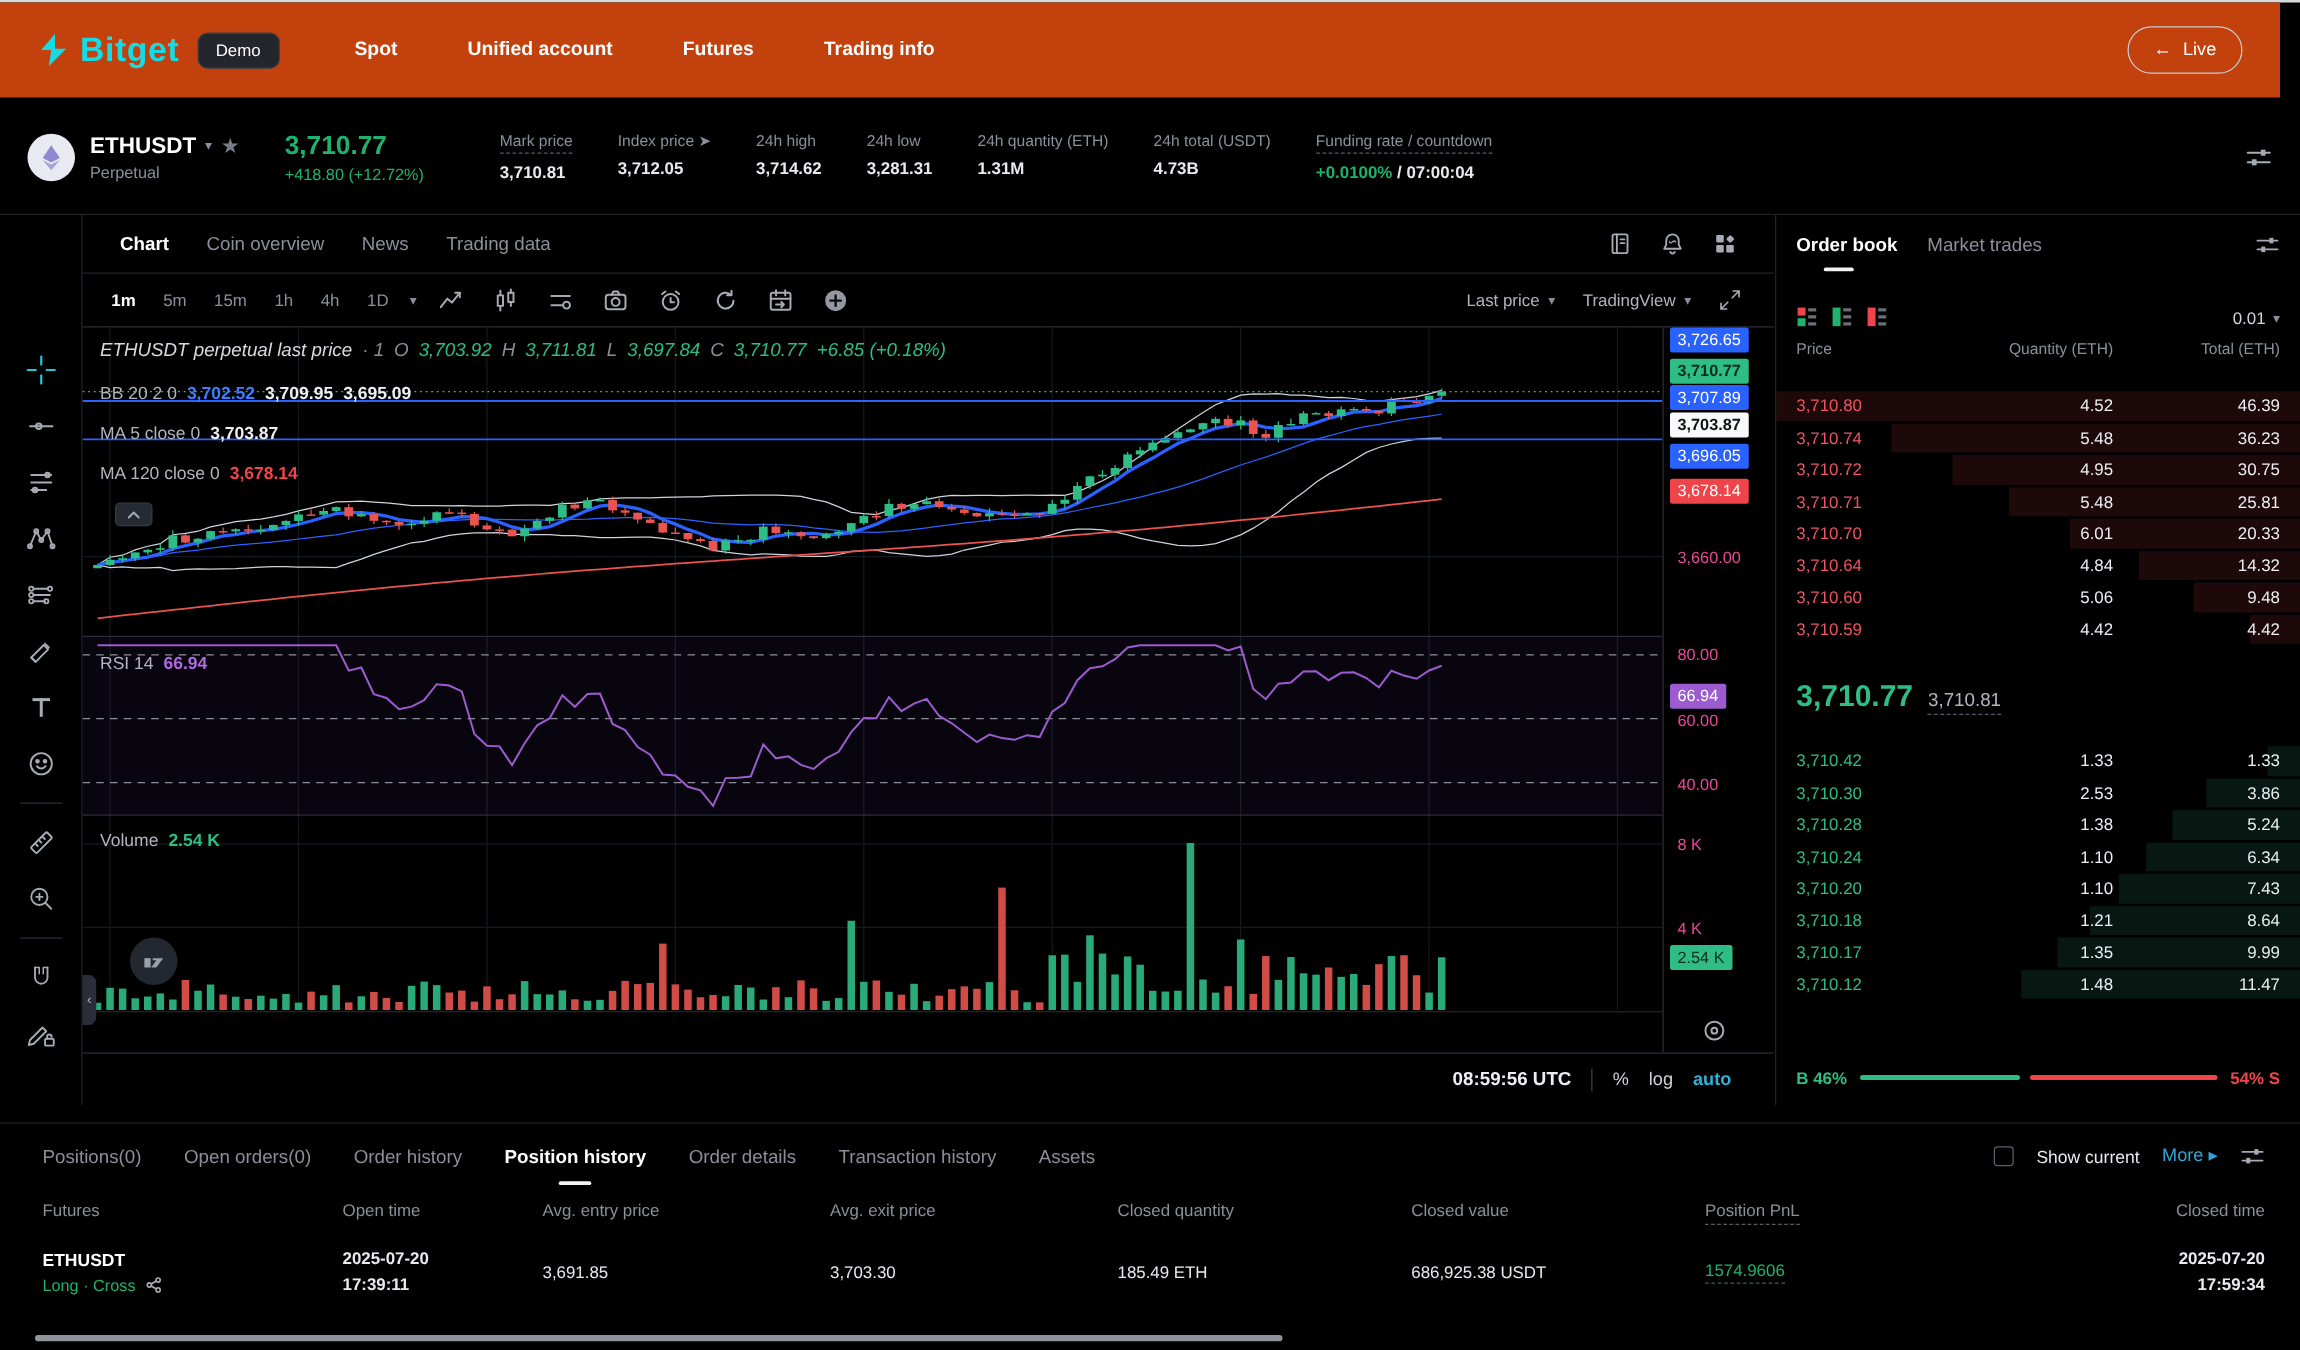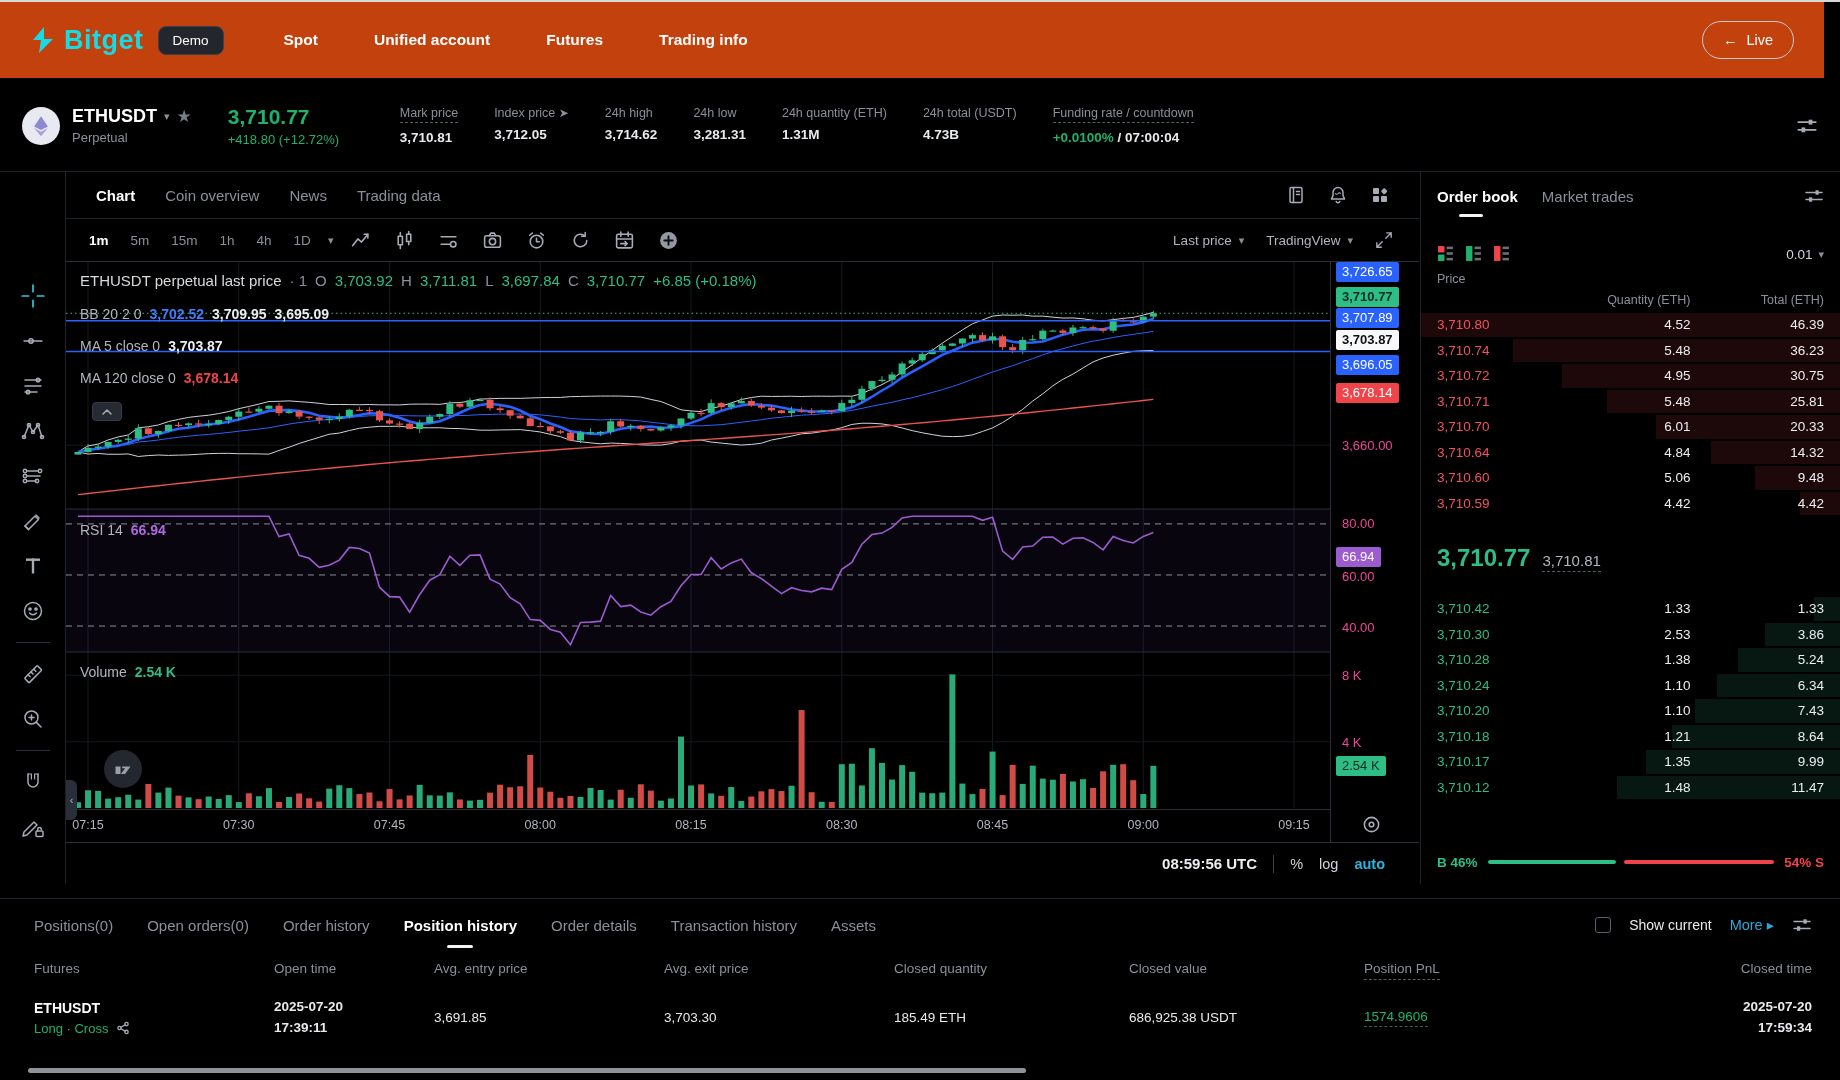--- a/index.html
+++ b/index.html
@@ -65,21 +65,21 @@
   #chart-toolbar .ics { display:flex; align-items:center; gap:10px; margin-left:10px; }
   #chart-toolbar .ics .tbtn { width:34px; height:30px; display:flex; align-items:center; justify-content:center; cursor:pointer; }
   #chart-toolbar .right { margin-left:auto; display:flex; align-items:center; gap:22px; padding-right:14px; }
   #chart-toolbar .right .dd { font-size:13.5px; color:#b2b5be; display:flex; gap:7px; align-items:center; cursor:pointer; }
 
   
   #chart-body { left:66px; top:262px; width:1353px; height:622px; }
   #plot { position:absolute; left:0; top:0; }
   .lg { position:absolute; left:14px; display:flex; align-items:center; gap:8px; font-size:14px; white-space:nowrap; }
   .lg .nm { color:#b2b5be; }
-  .lg1 { top:10px; font-size:15px; }
+  .lg1 { top:10px; font-size:15px;font-style:italic; }
   .lg1 .t { color:#d8dade; }
   .lg1 .k { color:#8a8f99; }
   .lg1 .v { color:#2ebd85; }
   .lg2 { top:44px; } .lg3 { top:76px; } .lg4 { top:108px; }
   .lg .blue { color:#3d7eff; font-weight:bold; }
   .lg .wht { color:#eceef2; font-weight:bold; }
   .lg .red { color:#ef454a; font-weight:bold; }
   #legend-collapse { position:absolute; left:26px; top:140px; width:30px; height:19px; background:#262a33;
     border:1px solid #363b46; border-radius:4px; display:flex; align-items:center; justify-content:center; cursor:pointer; }
   #rsi-legend { top:260px; } #rsi-legend .pur { color:#b069e0; font-weight:bold; }
@@ -109,21 +109,21 @@
   
   #obook { left:1420px; top:172px; width:420px; height:712px; border-left:1px solid #1e222a; }
   #ob-head { position:absolute; left:0; top:0; width:100%; height:48px; display:flex; align-items:center; padding:0 16px; gap:24px; }
   #ob-head .t { font-size:15px; color:#8a8f99; cursor:pointer; }
   #ob-head .t.on { color:#fff; font-weight:bold; }
   #ob-underline { position:absolute; left:38px; top:42px; width:24px; height:3px; background:#f2f3f5; border-radius:2px; }
   #ob-controls { position:absolute; left:0; top:56px; width:100%; height:34px; display:flex; align-items:flex-end; padding:0 16px; gap:11px; }
   #ob-controls .prec { margin-left:auto; font-size:13.5px; color:#d1d4dc; display:flex; gap:6px; align-items:center; cursor:pointer; }
   #ob-cols { position:absolute; left:0; top:100px; width:100%; display:grid; grid-template-columns:120px 1fr 1fr; padding:0 16px; }
   #ob-cols span { font-size:12.5px; color:#8a8f99; }
-  #ob-cols span:nth-child(2), #ob-cols span:nth-child(3) { text-align:right;margin-top:21px; }
+  #ob-cols span:nth-child(2), #ob-cols span:nth-child(3) { text-align:right; }
   .ob-rows { position:absolute; left:0; width:100%; }
   .ob-row { position:relative; height:25.5px; display:grid; grid-template-columns:120px 1fr 1fr; align-items:center;
     padding:0 16px; font-size:13.5px; cursor:pointer; }
   .ob-row .depth { position:absolute; right:0; top:1px; bottom:1px; }
   .ob-row.ask .depth { background:rgba(233,69,77,.13); }
   .ob-row.bid .depth { background:rgba(47,189,133,.13); }
   .ob-row.full { background:rgba(47,189,133,.10); }
   .ob-row.full .depth { background:rgba(47,189,133,.22); }
   .ob-row span { position:relative; }
   .ob-row .p { color:#ef5360; } .ob-row.bid .p { color:#2ebd85; }
@@ -847,31 +847,20 @@
   </div>
 
   <div id="tv-mark">
     <svg width="20" height="20" viewBox="0 0 24 24">
         <rect x="3" y="9" width="6" height="9" fill="#9aa0a8"></rect>
         <path d="M11 9h10l-6.5 9h-5l5-7h-3.5z" fill="#9aa0a8"></path>
       </svg>
   </div>
   <div id="pane-handle">‹</div>
 
-  <div id="time-axis">
-      <span style="left: 22px;">07:15</span>
-      <span style="left: 172.75px;">07:30</span>
-      <span style="left: 323.5px;">07:45</span>
-      <span style="left: 474.25px;">08:00</span>
-      <span style="left: 625px;">08:15</span>
-      <span style="left: 775.75px;">08:30</span>
-      <span style="left: 926.5px;">08:45</span>
-      <span style="left: 1077.25px;">09:00</span>
-      <span style="left: 1228px;">09:15</span>
-    </div>
 
   <div id="axis-col">
       <div class="axlbl blue" style="top: 0px;">3,726.65</div>
       <div class="axlbl green" style="top: 25px;">3,710.77</div>
       <div class="axlbl blue" style="top: 46px;">3,707.89</div>
       <div class="axlbl white" style="top: 68px;">3,703.87</div>
       <div class="axlbl blue" style="top: 93px;">3,696.05</div>
       <div class="axlbl red" style="top: 121px;">3,678.14</div>
       <div class="axlbl plain" style="top: 174px;">3,660.00</div>
       <div class="axlbl plain" style="top: 252px;">80.00</div>

